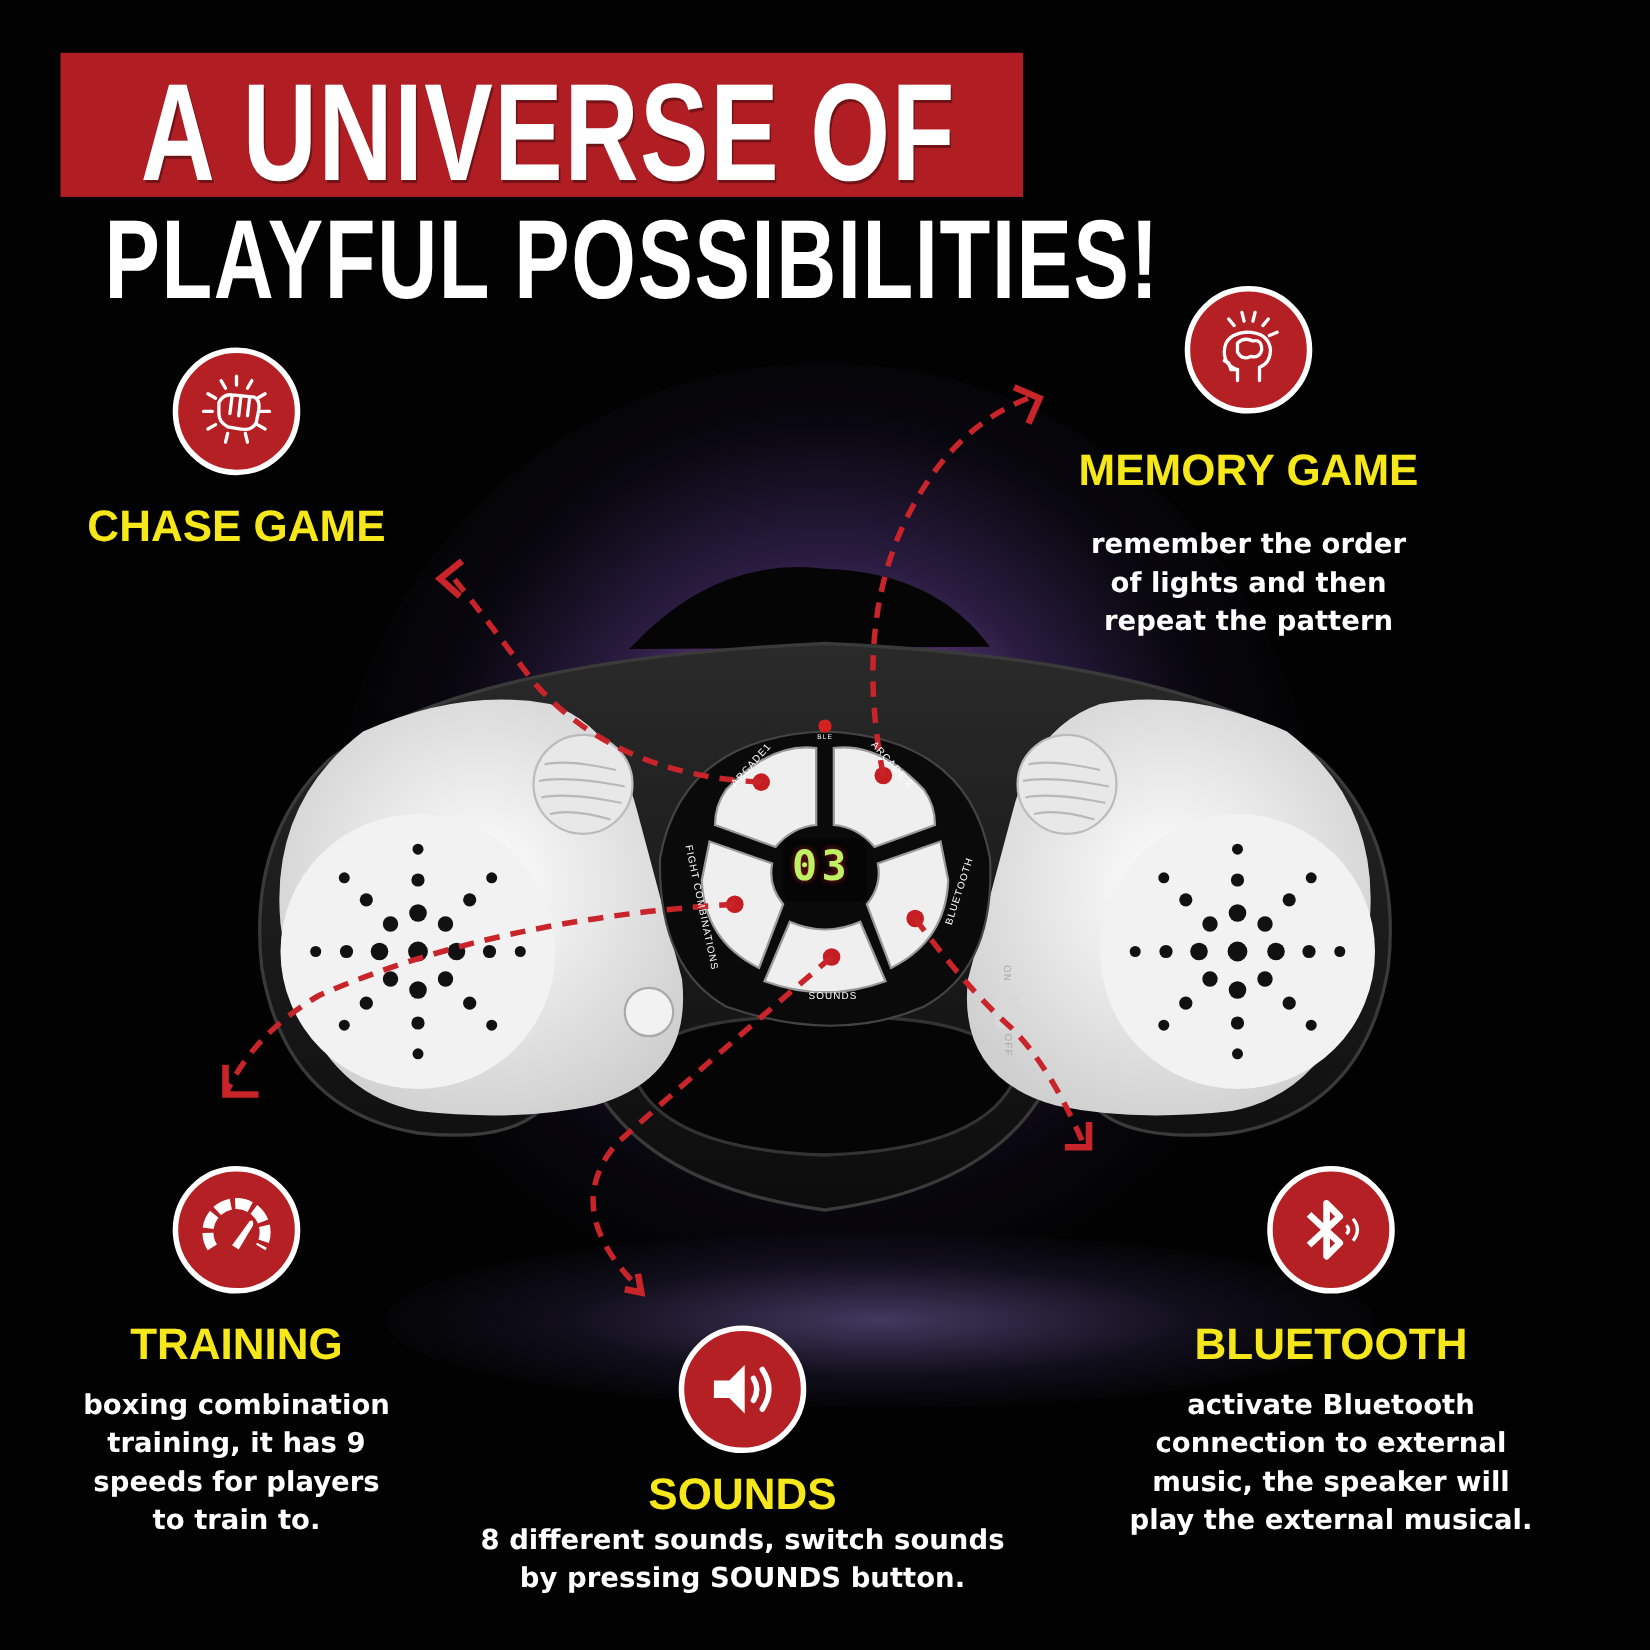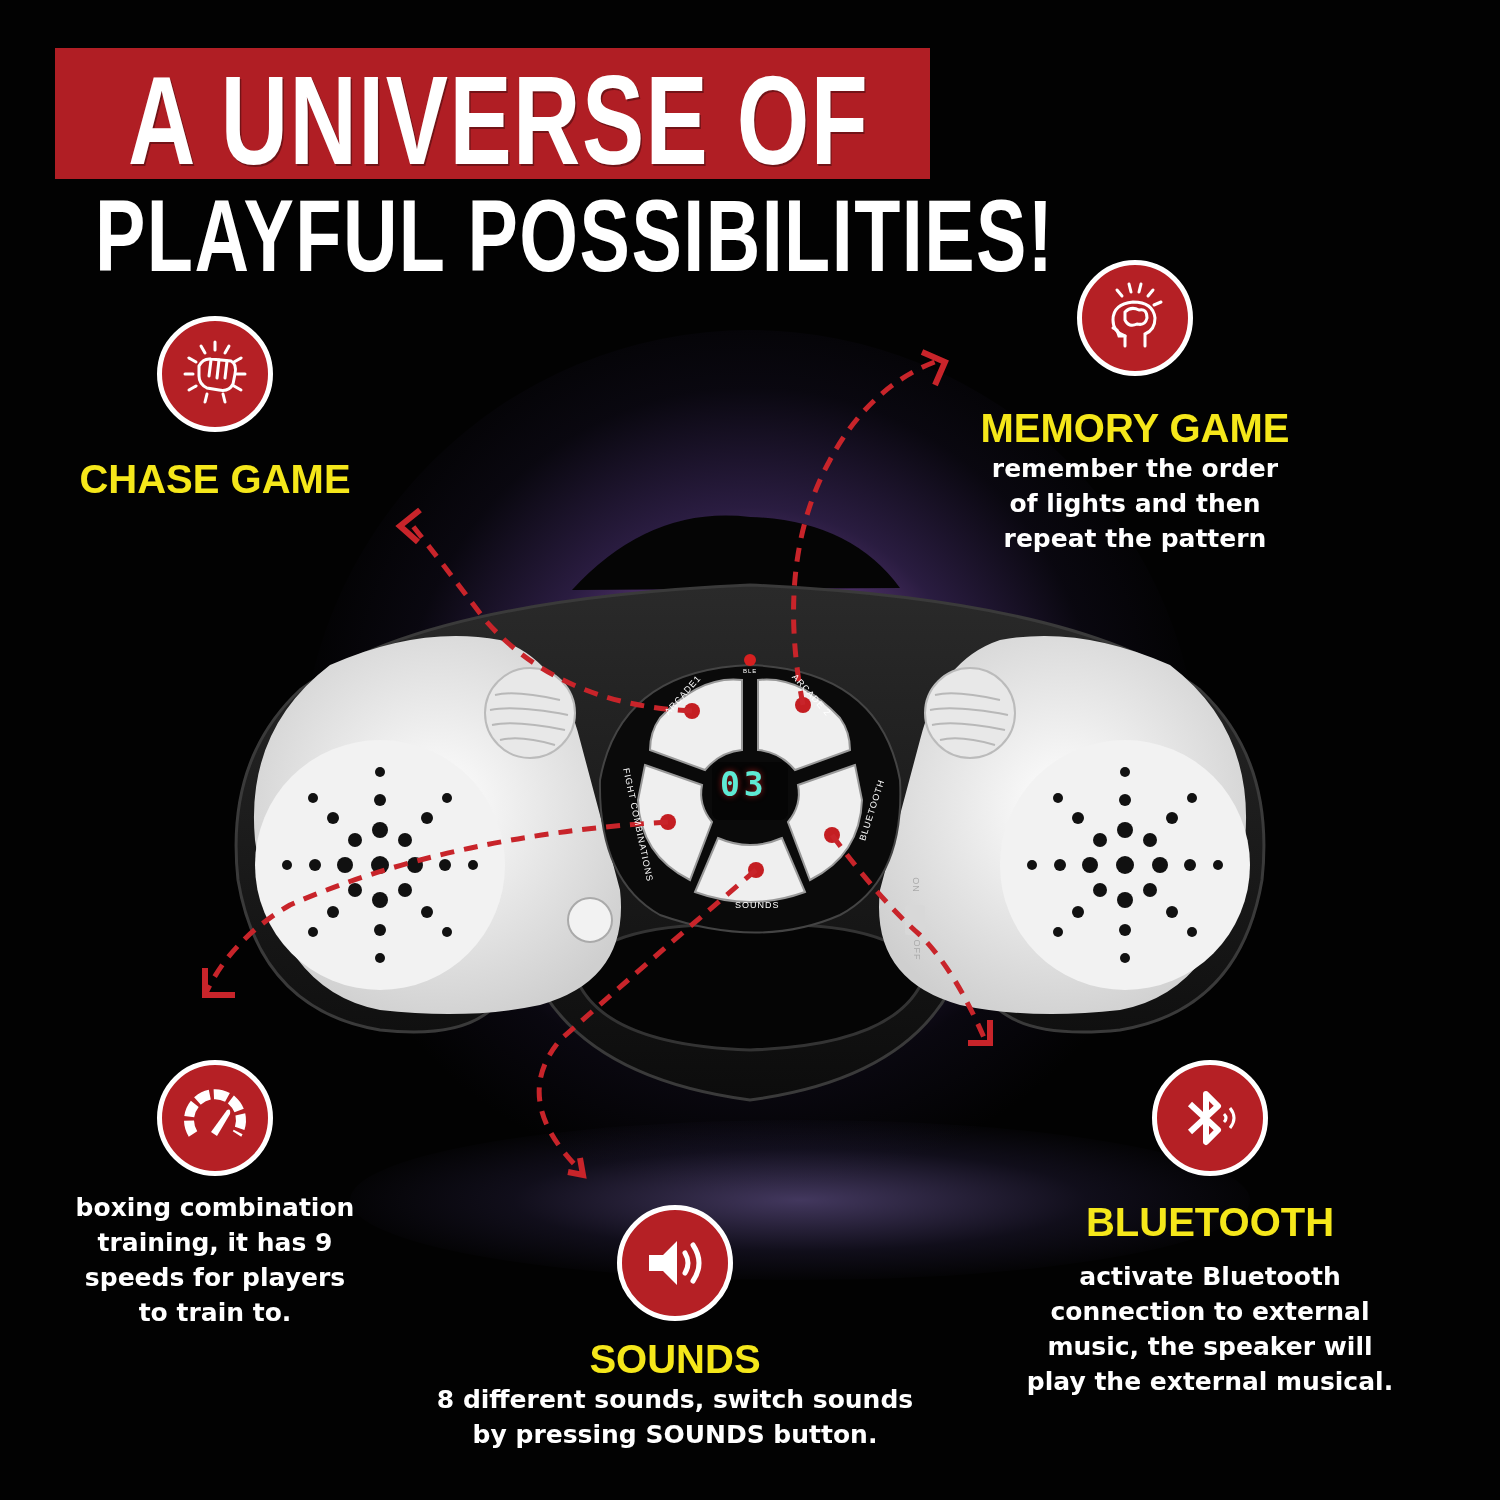--- a/index.html
+++ b/index.html
@@ -41,22 +41,22 @@
     font-size: 40px; letter-spacing: 0px; white-space: nowrap;
   }
   .feat-desc {
     color: #fff; font-family: "DejaVu Sans", sans-serif; font-weight: bold;
     font-size: 25px; line-height: 35px; white-space: pre-line;
   }
 
   
   .device { position: absolute; left: 0; top: 0; width: 1500px; height: 1500px; }
   .lcd-digits {
-    position: absolute; left: 720px; top: 765px; color: #5eead4;
-    font-family: "DejaVu Sans Mono", monospace; font-size: 33px; font-weight: bold;
+    position: absolute; left: 720px; top: 765px; color: #bef264;
+    font-family: "DejaVu Sans Mono", monospace; font-size: 38px; font-weight: bold;
     letter-spacing: 4px; text-shadow: 0 0 6px rgba(255,40,40,0.6);
   }
   .btn-label {
     position: absolute; color: #fff; font-size: 9px; font-family: "Liberation Sans", sans-serif;
     letter-spacing: 1px; white-space: nowrap;
   }
   svg { position: absolute; left: 0; top: 0; }
 </style>
 </head>
 <body>
@@ -245,34 +245,35 @@
           <path d="M58 12 L53 18"></path>
           <path d="M66 24 L59 27"></path>
           <path d="M22 12 L27 18"></path>
         <path d="M30 68 L30 58 Q18 54 18 42 Q18 26 38 24 Q58 24 60 40 Q60 52 50 56 L50 68"></path>
         <path d="M30 58 L24 58 L22 52 L18 50"></path>
         <path d="M30 34 Q36 28 44 32 Q52 30 52 40 Q50 48 42 46 Q34 50 30 42 Z"></path>
       </g>
     </svg>
   </div>
   <div class="feat-title" style="margin-top:30px;">MEMORY GAME</div>
-  <div class="feat-desc" style="margin-top:0;">remember the order
+  <div class="feat-desc" style="margin-top:26px;">remember the order
 of lights and then
 repeat the pattern</div>
 </div>
 
 <div class="feature" style="left:40px;top:1060px;width:350px;">
   <div class="icon-circle">
     <svg width="80" height="80" viewBox="0 0 80 80" style="position:static">
       <g fill="none" stroke="#fff" stroke-width="10">
         <path d="M18 56 A26 26 0 1 1 62 56" stroke-dasharray="14 4"></path>
       </g>
       <path d="M36 54 L52 32 Q56 30 55 36 L42 58 Z" fill="#fff"></path>
     </svg>
   </div>
+  <div class="feat-title" style="margin-top:24px;">TRAINING</div>
   <div class="feat-desc" style="margin-top:14px;">boxing combination
 training, it has 9
 speeds for players
 to train to.</div>
 </div>
 
 <div class="feature" style="left:410px;top:1205px;width:530px;">
   <div class="icon-circle">
     <svg width="80" height="80" viewBox="0 0 80 80" style="position:static">
       <path d="M14 32 L28 32 L42 18 L42 62 L28 48 L14 48 Z" fill="#fff"></path>

